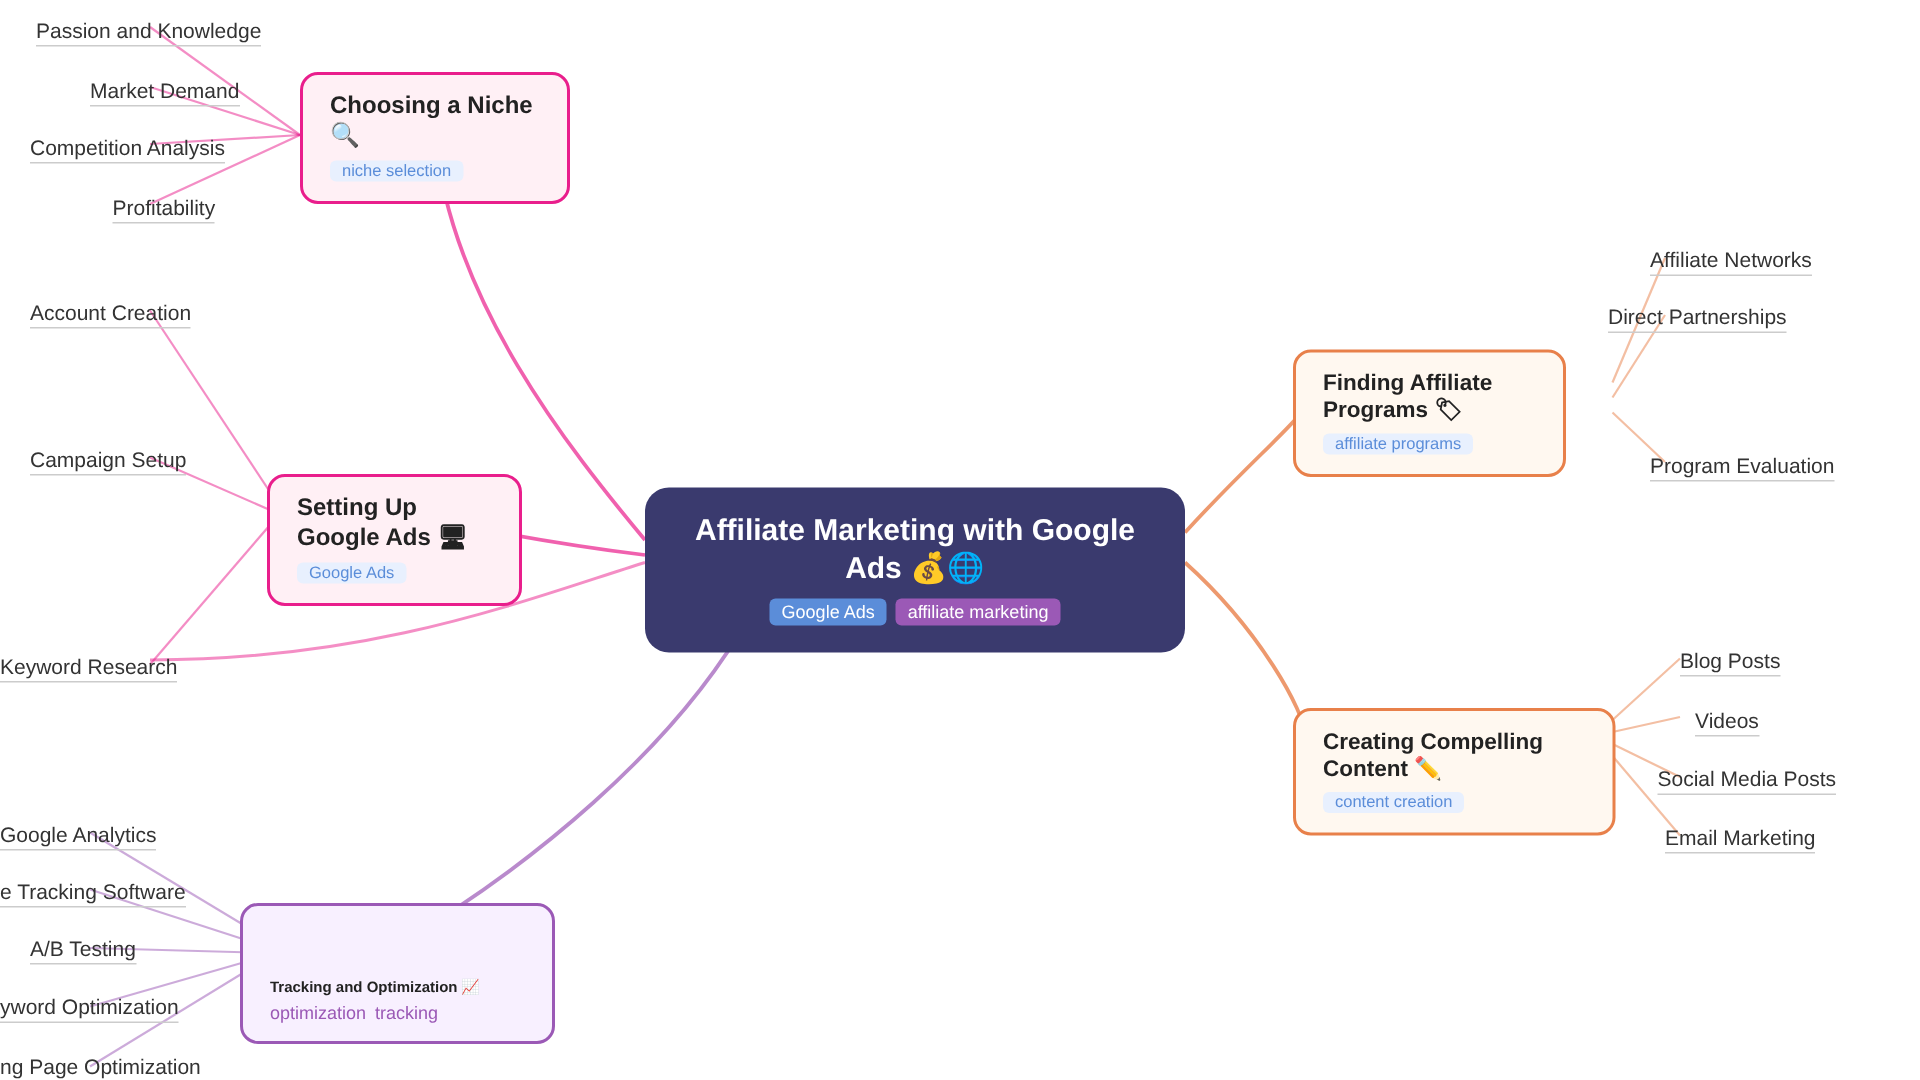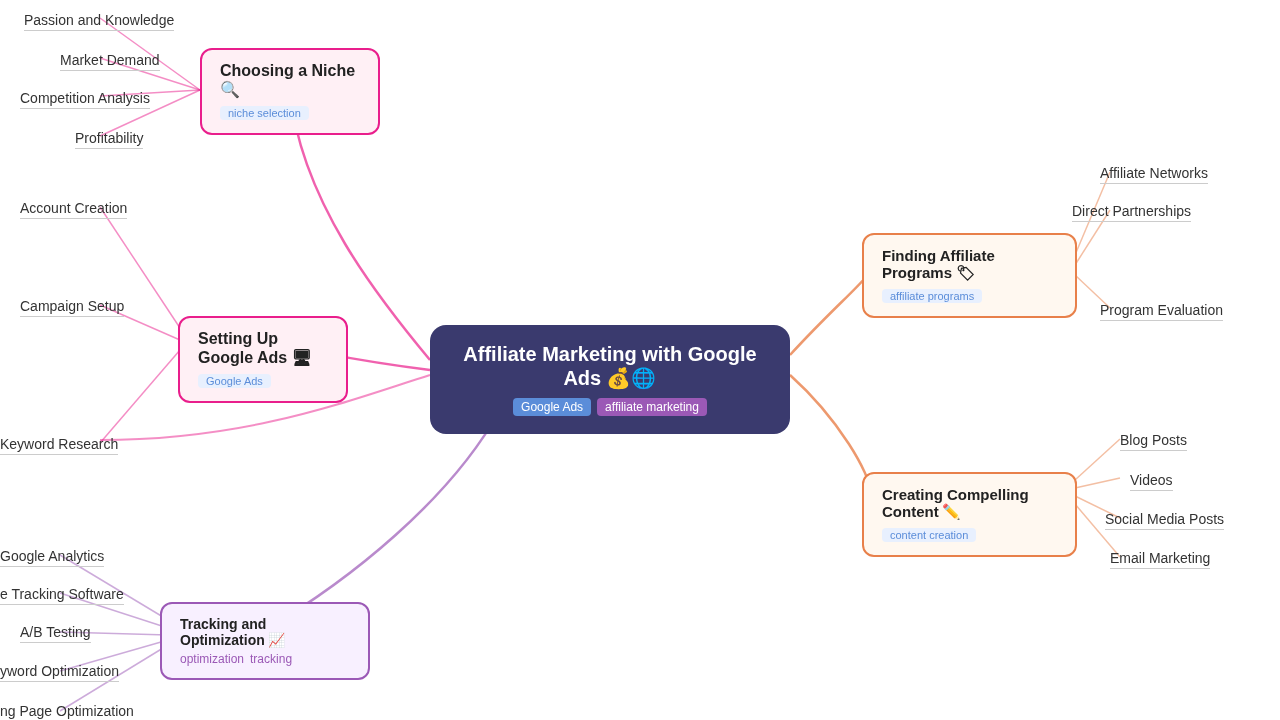--- a/index.html
+++ b/index.html
@@ -89,24 +89,25 @@
     }
 
     
     .purple-box {
       background: #f8f0ff;
       border: 2px solid #9b59b6;
       border-radius: 12px;
       padding: 12px 18px;
     }
     .purple-box .box-title {
-      font-size: 14px;
+      font-size: 10px;
       font-weight: 600;
       color: #222;
       margin-bottom: 4px;
+      margin-top: 36px;
     }
     .purple-box .box-tag-group {
       display: flex;
       gap: 6px;
     }
     .purple-box .box-tag {
       font-size: 12px;
       color: #9b59b6;
     }
 
@@ -184,21 +185,21 @@
 <div class="node pink-box" style="left:200px; top:48px; width:180px;">
   <div class="box-title">Choosing a Niche 🔍</div>
   <span class="pink-tag">niche selection</span>
 </div>
 
 <div class="node pink-box" style="left:178px; top:316px; width:170px;">
   <div class="box-title">Setting Up Google Ads 🖥</div>
   <span class="pink-tag">Google Ads</span>
 </div>
 
-<div class="node orange-box" style="left:862px; top:233px; width:215px;">
+<div class="node orange-box" style="left:862px; top:233px; width:182px;">
   <div class="box-title">Finding Affiliate Programs 🏷</div>
   <span class="pink-tag">affiliate programs</span>
 </div>
 
 <div class="node orange-box" style="left:862px; top:472px; width:215px;">
   <div class="box-title">Creating Compelling Content ✏️</div>
   <span class="pink-tag">content creation</span>
 </div>
 
 <div class="node purple-box" style="left:160px; top:602px; width:210px;">

